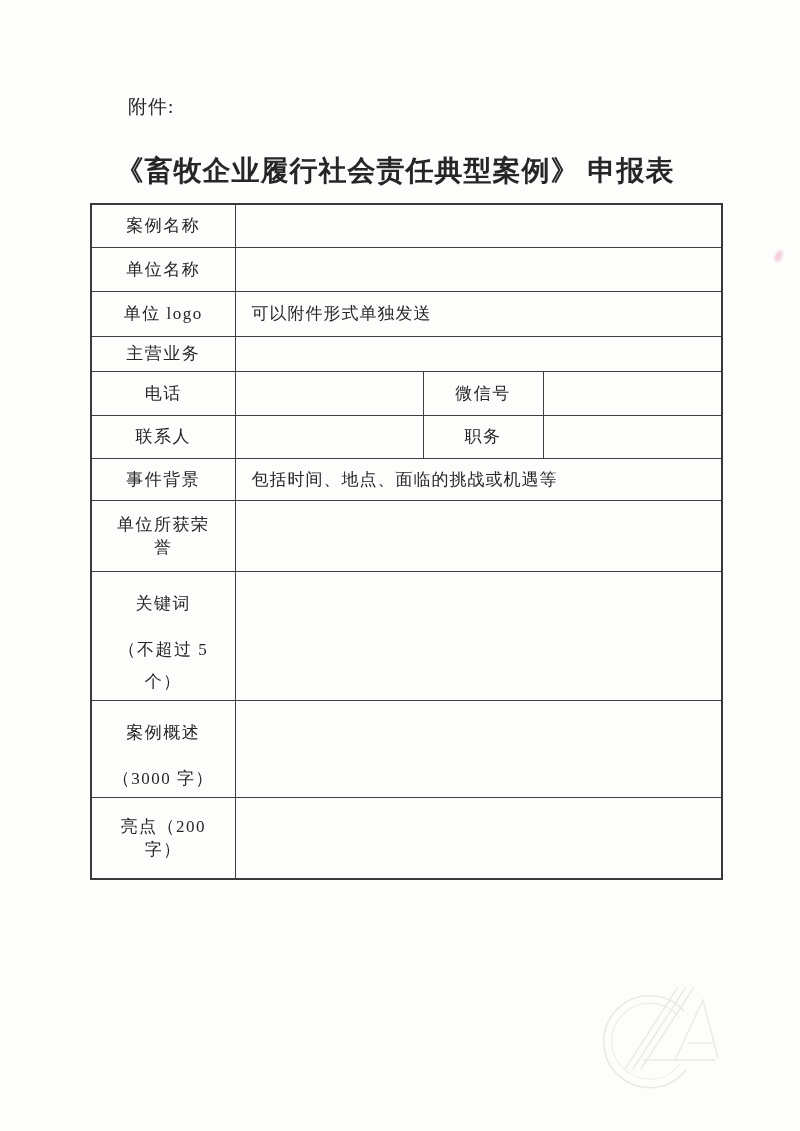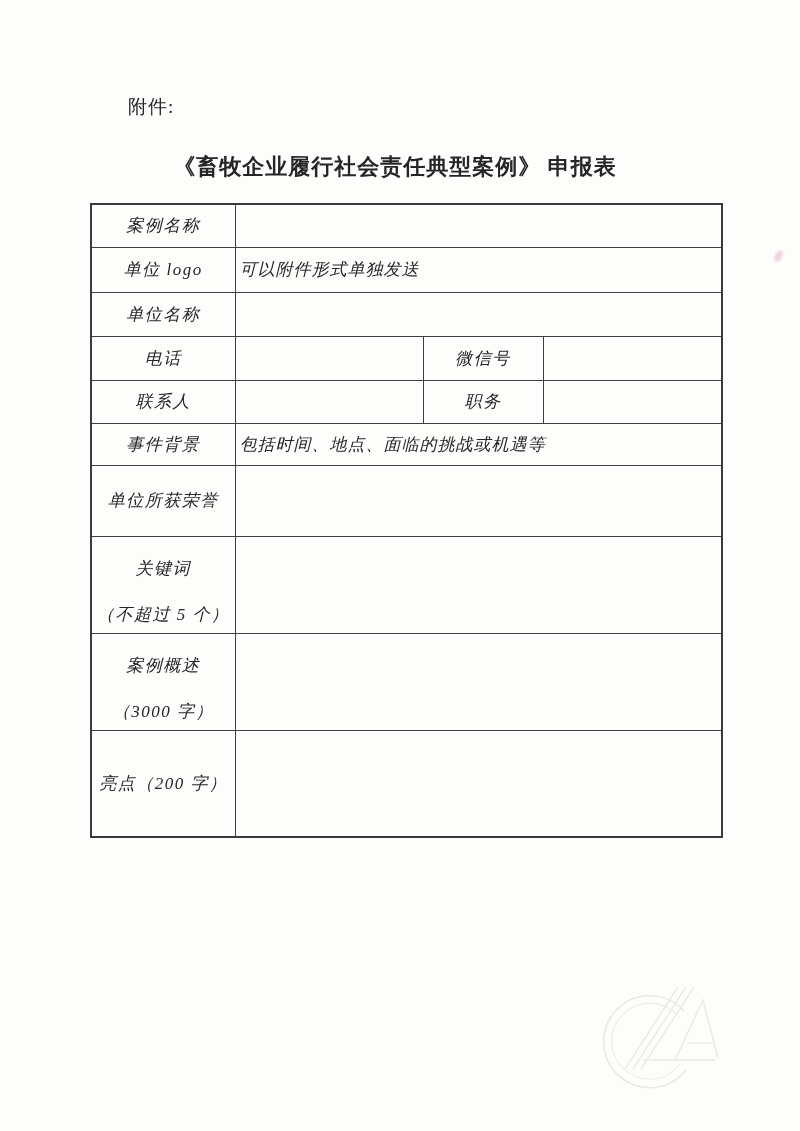--- a/index.html
+++ b/index.html
@@ -11,35 +11,34 @@
     color:#262626;
     overflow:hidden;
   }
   .attachment{
     position:absolute;left:128px;top:94px;
     font-size:19px;letter-spacing:1px;text-align:right;
   }
   .doc-title{
     position:absolute;left:0;top:152px;width:790px;
     text-align:center;
-    font-size:22px;font-weight:bold;letter-spacing:1px;
+    font-size:28px;font-weight:bold;letter-spacing:1px;
   }
   table.form{
     position:absolute;left:90px;top:203px;
     width:631px;
     border-collapse:collapse;table-layout:fixed;
     border:2px solid #3a3a3a;
   }
   table.form td{
     border:1px solid #3f3f3f;
     font-size:17px;
     vertical-align:middle;
-    padding:2px 4px;
+    padding:2px 16px;
     overflow:hidden;
-    font-style:italic;
   }
   td.lbl{text-align:center;letter-spacing:1.5px;}
   td.val{text-align:left;padding-left:12px;letter-spacing:1px;}
   .lbl-line{line-height:32px;margin-top:14px;}
   
   .watermark{
     position:absolute;left:575px;top:965px;
     width:160px;height:160px;
   }
   
@@ -67,26 +66,30 @@
       <col style="width:144px">
         <col style="width:188px">
       <col style="width:120px">
         <col style="width:179px">
     </colgroup>
     <tbody>
       <tr style="height:43px">
         <td class="lbl">案例名称</td>
         <td class="val" colspan="3"></td>
       </tr>
+      <tr style="height:44px">
+        <td class="lbl">单位名称</td>
+        <td class="val" colspan="3"></td>
+      </tr>
       <tr style="height:45px">
         <td class="lbl">单位 logo</td>
         <td class="val" colspan="3">可以附件形式单独发送</td>
       </tr>
-      <tr style="height:44px">
-        <td class="lbl">单位名称</td>
+      <tr style="height:35px">
+        <td class="lbl">主营业务</td>
         <td class="val" colspan="3"></td>
       </tr>
       <tr style="height:44px">
         <td class="lbl">电话</td>
         <td class="val"></td>
         <td class="lbl">微信号</td>
         <td class="val"></td>
       </tr>
       <tr style="height:43px">
         <td class="lbl">联系人</td>
@@ -109,21 +112,21 @@
         </td>
         <td class="val" colspan="3"></td>
       </tr>
       <tr style="height:73px">
         <td class="lbl">
           <div class="lbl-line">案例概述</div>
           <div class="lbl-line">（3000 字）</div>
         </td>
         <td class="val" colspan="3"></td>
       </tr>
-      <tr style="height:107px">
+      <tr style="height:82px">
         <td class="lbl">亮点（200 字）</td>
         <td class="val" colspan="3"></td>
       </tr>
     </tbody>
   </table>
 
   <svg class="watermark" viewBox="0 0 160 160" fill="none" xmlns="http://www.w3.org/2000/svg">
 
     <circle cx="74" cy="79" r="63" stroke="#ececе8" stroke-width="1.6"></circle>
 

